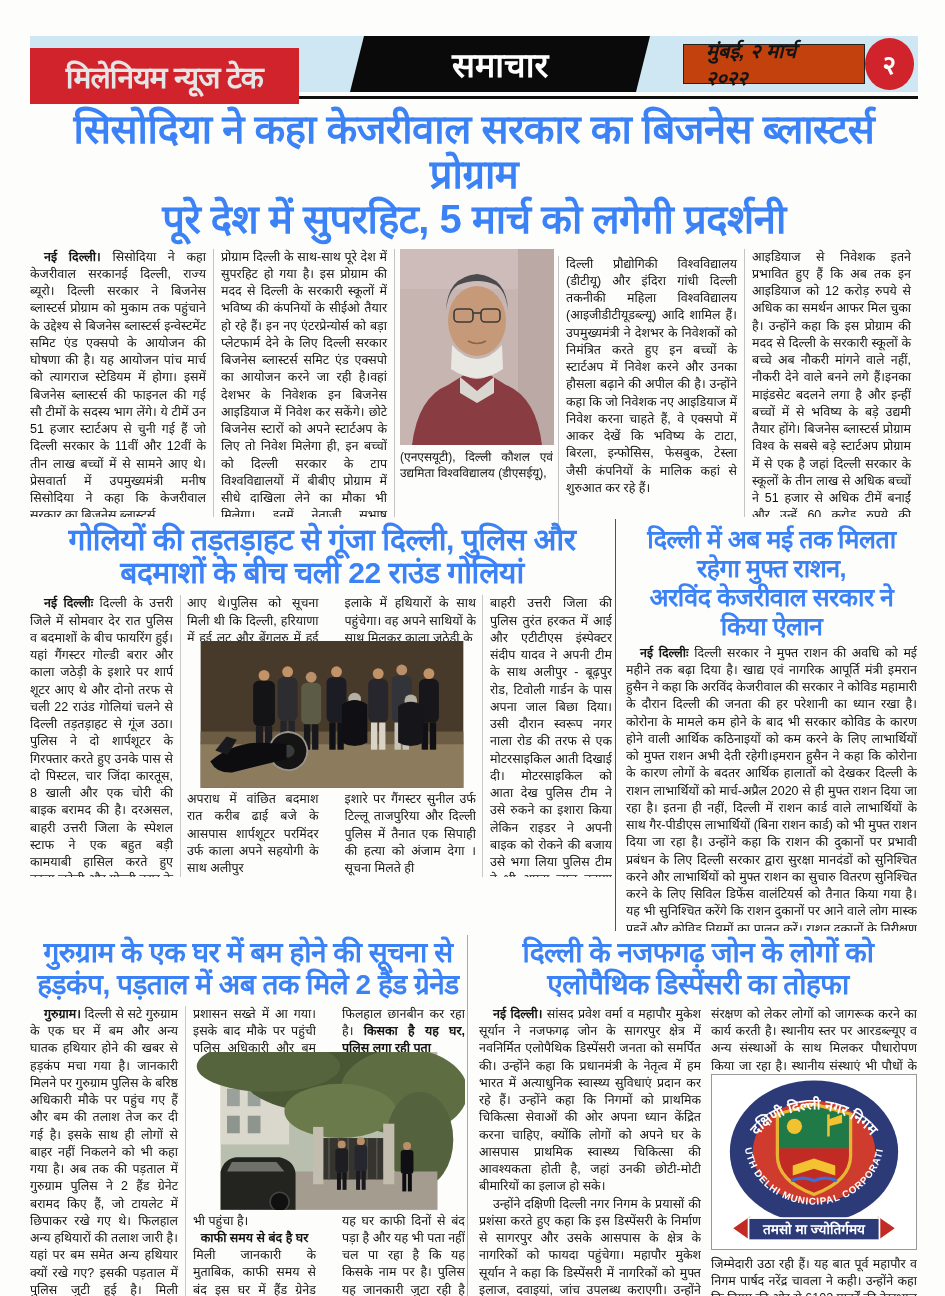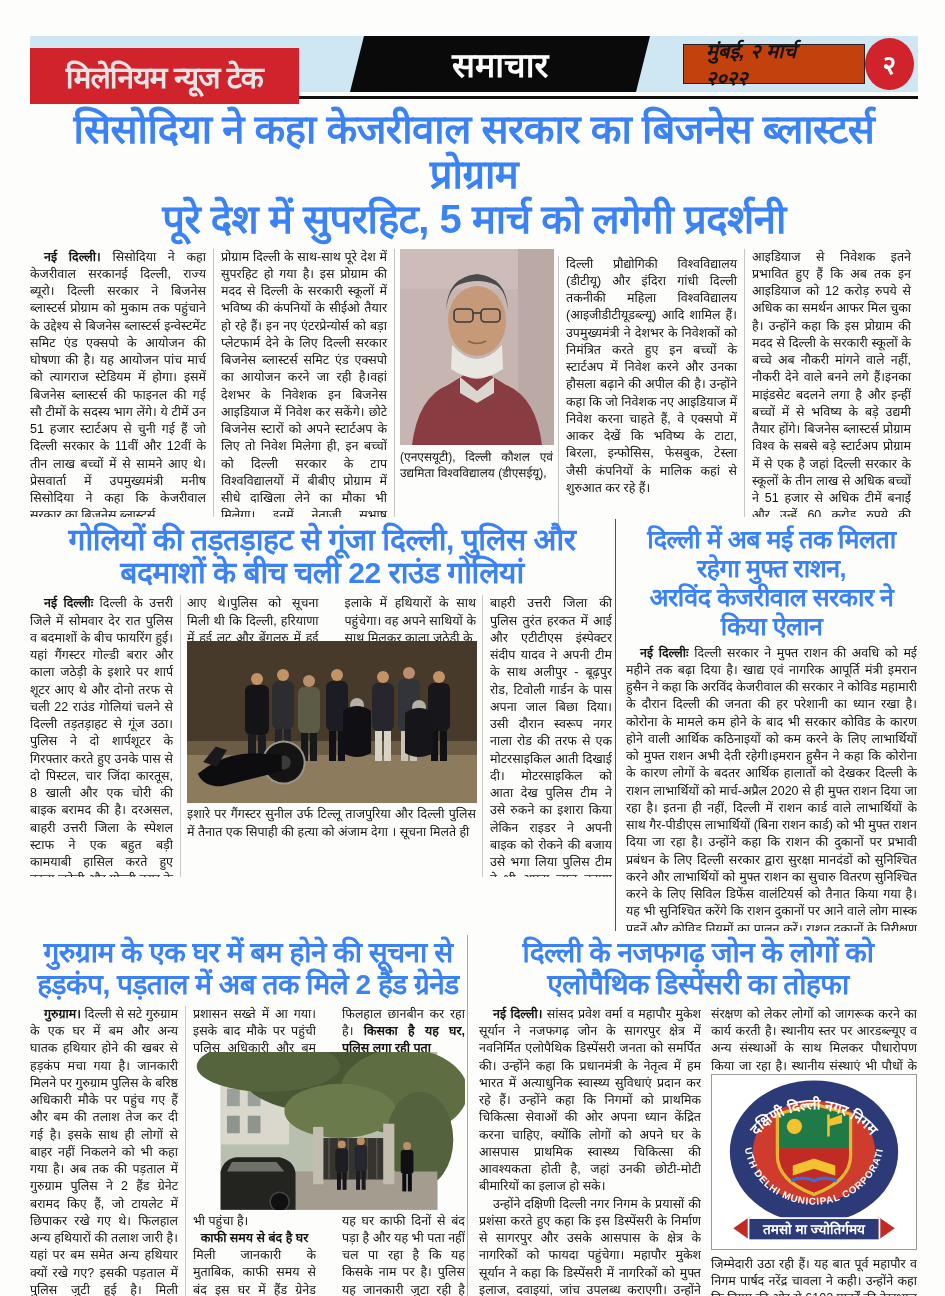--- a/index.html
+++ b/index.html
@@ -183,20 +183,21 @@
                 <path d="M218 72 Q232 62 246 72 L246 112 Q232 120 218 112 Z" fill="#15151a"></path>
             </g>
             <g transform="rotate(-14 70 122)">
               <circle cx="96" cy="128" r="21" fill="#141414" stroke="#9a958c" stroke-width="2"></circle>
               <circle cx="96" cy="128" r="7" fill="#3a3a3a"></circle>
               <path d="M10 118 Q40 104 70 112 L96 120 L92 136 L30 136 Q12 132 10 118 Z" fill="#0d0d0f"></path>
               <path d="M18 108 L34 96 L44 102 L30 116 Z" fill="#1a1a1e"></path>
             </g>
           </svg>
           <div class="minirow a2-bot">
+            <div class="btxt">अपराध में वांछित बदमाश रात करीब ढाई बजे के आसपास शार्पशूटर परमिंदर उर्फ काला अपने सहयोगी के साथ अलीपुर</div>
             <div class="btxt">इशारे पर गैंगस्टर सुनील उर्फ टिल्लू ताजपुरिया और दिल्ली पुलिस में तैनात एक सिपाही की हत्या को अंजाम देगा । सूचना मिलते ही</div>
           </div>
         </div>
         <div class="a2c4 btxt">
           <p class="noindent">बाहरी उत्तरी जिला की पुलिस तुरंत हरकत में आई और एटीटीएस इंस्पेक्टर संदीप यादव ने अपनी टीम के साथ अलीपुर - बूढ़पुर रोड, टिवोली गार्डन के पास अपना जाल बिछा दिया।उसी दौरान स्वरूप नगर नाला रोड की तरफ से एक मोटरसाइकिल आती दिखाई दी। मोटरसाइकिल को आता देख पुलिस टीम ने उसे रुकने का इशारा किया लेकिन राइडर ने अपनी बाइक को रोकने की बजाय उसे भगा लिया पुलिस टीम ने भी अपना जाल बनाया और अपने आप को घिरा हुआ देखकर बाइक पर बैठे दोनों शख्सों ने बाइक से उतर कर पुलिस पर अंधाधुंध फायरिंग शुरू कर दी ।</p>
         </div>
       </div>
     </section>
 
     <section class="a3">

